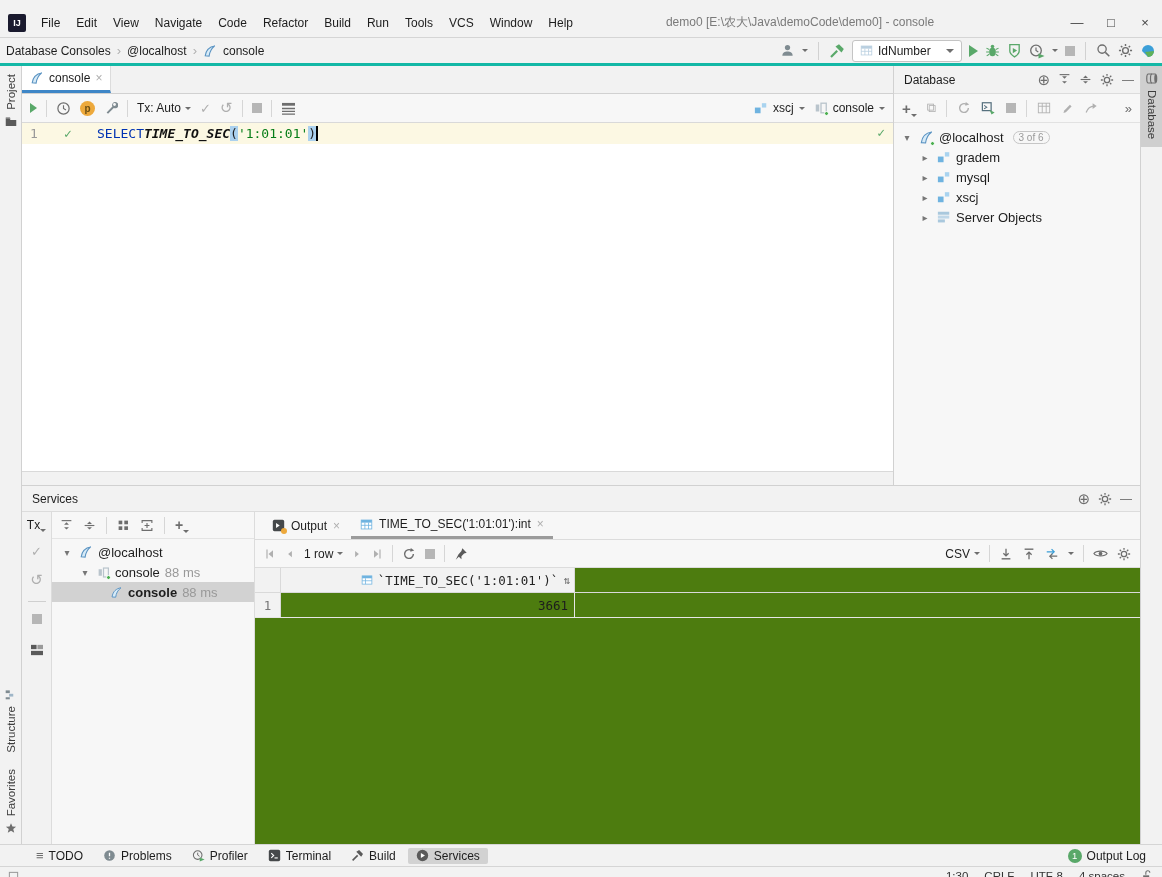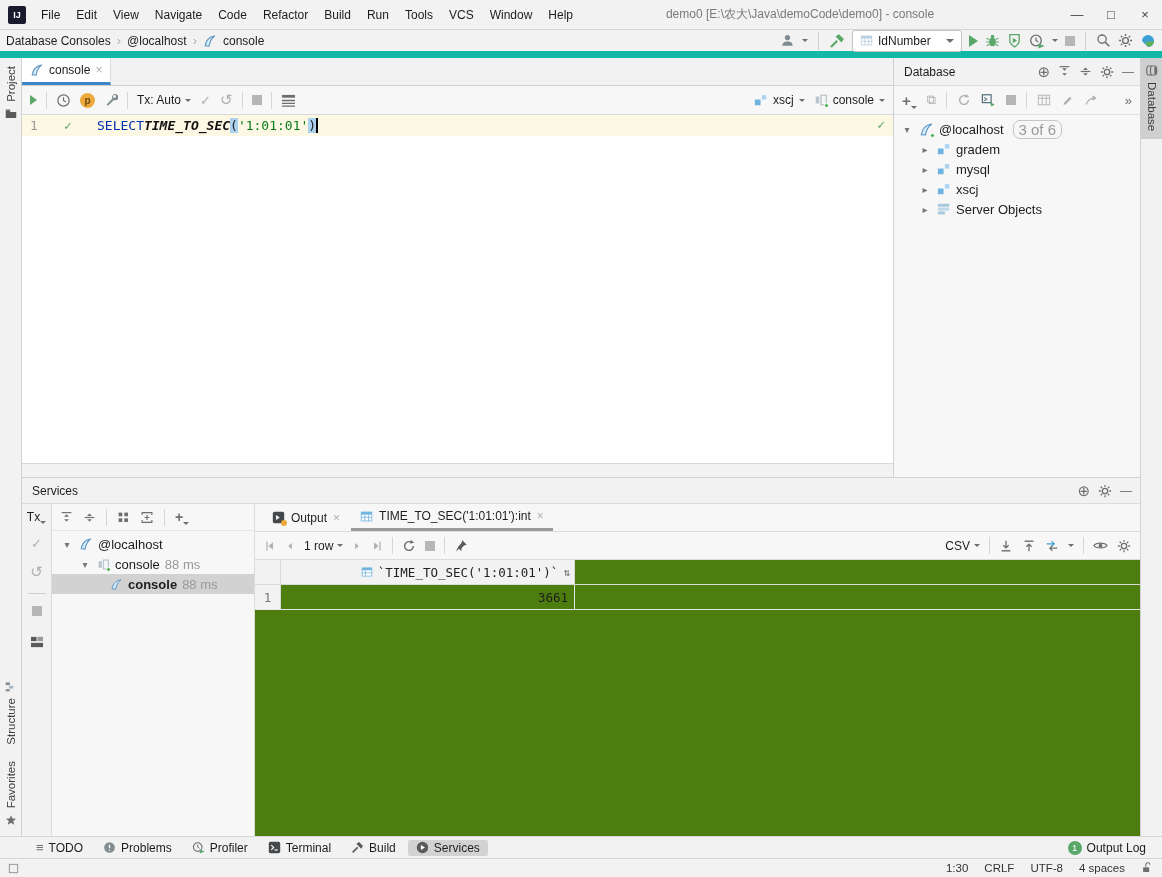--- a/index.html
+++ b/index.html
@@ -1,31 +1,31 @@
 <!DOCTYPE html>
 <html><head>
 <meta charset="utf-8">
 <style>
   * { margin:0; padding:0; box-sizing:border-box; }
   html,body { width:1162px; height:877px; overflow:hidden; }
   body { font-family:"Liberation Sans", sans-serif; font-size:12px; color:#1d1d1d; background:#f2f2f2; }
   .app { position:relative; width:1162px; height:877px; background:#f2f2f2; }
 
   
-  .titlebar { height:30px; display:flex; align-items:center; background:#f2f2f2; border-bottom:1px solid #d5d5d5; }
+  .titlebar { height:30px; display:flex; align-items:center; background:#f2f2f2; border-bottom:1px solid #d5d5d5;margin-top:8px; }
   .logo { width:18px; height:18px; margin:0 8px 0 8px; background:#1a1a2e; color:#fff; font-size:9px; font-weight:bold;
           display:flex; align-items:center; justify-content:center; border-radius:2px; }
   .menus { display:flex; gap:2px; }
   .menus span { padding:3px 7px; cursor:default; }
   .win-title { flex:1; text-align:center; color:#7a7a7a; font-size:12px; padding-right:40px; }
   .win-controls { display:flex; }
   .win-controls span { width:34px; height:28px; display:flex; align-items:center; justify-content:center; color:#444; font-size:13px; }
 
   
-  .navbar { height:28px; display:flex; align-items:center; background:#f2f2f2; border-bottom:7px solid #14b8a6; padding:0 6px; }
+  .navbar { height:28px; display:flex; align-items:center; background:#f2f2f2; border-bottom:3px solid #14b8a6; padding:0 6px; }
   .crumbs { display:flex; align-items:center; gap:6px; }
   .crumb-sep { color:#b0b0b0; font-size:13px; }
   .nav-right { margin-left:auto; display:flex; align-items:center; gap:7px; }
   .nav-sep { width:1px; height:18px; background:#d1d1d1; margin:0 3px; }
   .runbox { display:flex; align-items:center; gap:5px; background:#fff; border:1px solid #c4c4c4; border-radius:3px;
             padding:2px 7px; min-width:110px; height:22px; }
   .caret { width:0; height:0; border-left:4px solid transparent; border-right:4px solid transparent; border-top:4px solid #6e6e6e; display:inline-block; }
   .caret.sm { border-left-width:3px; border-right-width:3px; border-top-width:3px; }
 
   
@@ -59,21 +59,21 @@
 
   
   .db-panel { position:absolute; left:893px; top:0; width:247px; height:419px; background:#f7f7f7; border-left:1px solid #d1d1d1; display:flex; flex-direction:column; }
   .panel-head { height:28px; display:flex; align-items:center; padding:0 6px 0 10px; border-bottom:1px solid #dcdcdc; background:#f2f2f2; gap:8px; }
   .panel-head .ttl { font-size:12px; color:#1d1d1d; }
   .panel-head .grow { flex:1; }
   .dbtoolbar { height:29px; display:flex; align-items:center; gap:10px; padding:0 8px; border-bottom:1px solid #e2e2e2; background:#f7f7f7; }
   .tree { padding:4px 0; font-size:13px; }
   .trow { display:flex; align-items:center; height:20px; gap:5px; }
   .trow .arrow { width:14px; text-align:center; color:#777; font-size:10px; }
-  .badge { font-size:15px; color:#999; border:1px solid #c6c6c6; border-radius:7px; padding:0 5px; margin-left:4px; }
+  .badge { font-size:10px; color:#999; border:1px solid #c6c6c6; border-radius:7px; padding:0 5px; margin-left:4px; }
   .dim { color:#999; }
 
   
   .services { position:absolute; left:22px; top:419px; width:1118px; height:359px; background:#f2f2f2; border-top:1px solid #d1d1d1; display:flex; flex-direction:column; }
   .svc-title { height:26px; display:flex; align-items:center; gap:8px; padding:0 8px 0 10px; background:#f2f2f2; border-bottom:1px solid #dcdcdc; }
   .svc-title .grow { flex:1; }
   .svc-body { flex:1; display:flex; min-height:0; }
   .svc-leftcol { width:30px; background:#f2f2f2; border-right:1px solid #dcdcdc; display:flex; flex-direction:column; align-items:center; padding-top:6px; gap:12px; }
   .svc-leftcol .dv { width:18px; height:1px; background:#cfcfcf; }
   .svc-tree { width:203px; background:#f7f7f7; border-right:1px solid #dcdcdc; display:flex; flex-direction:column; }

